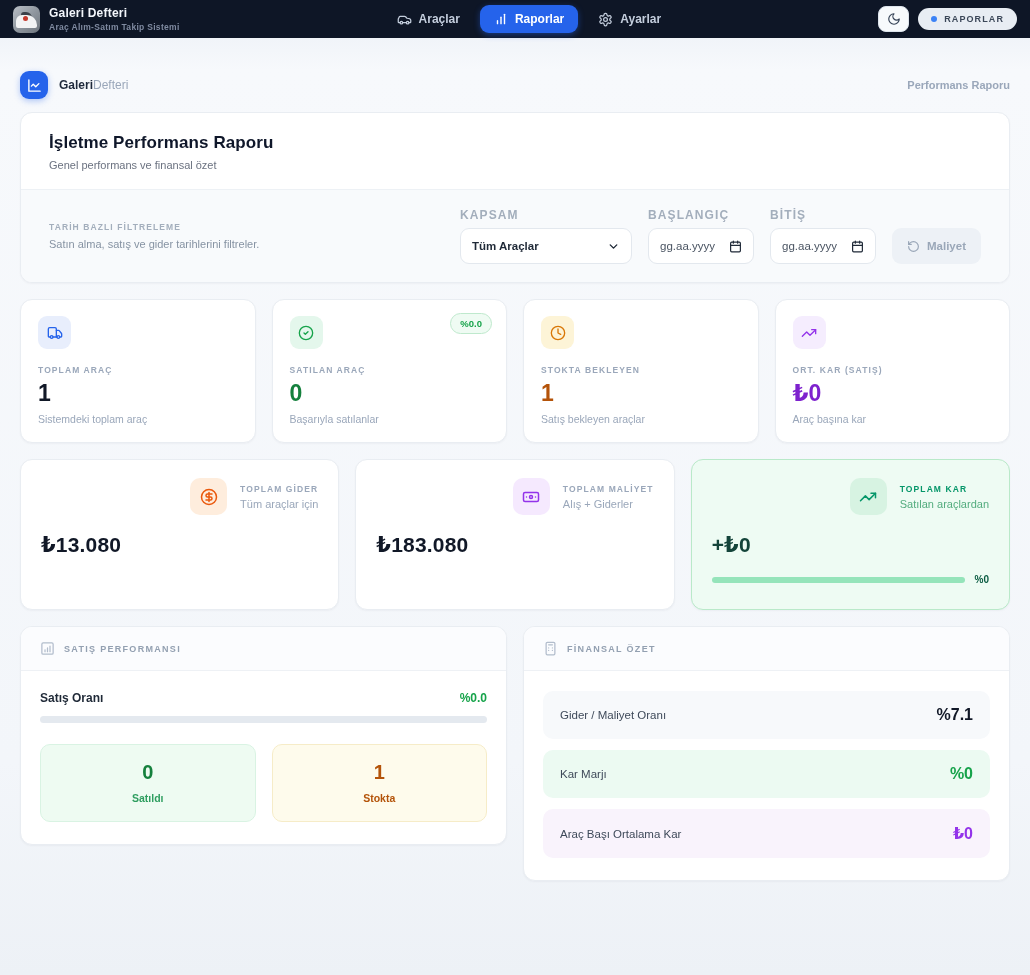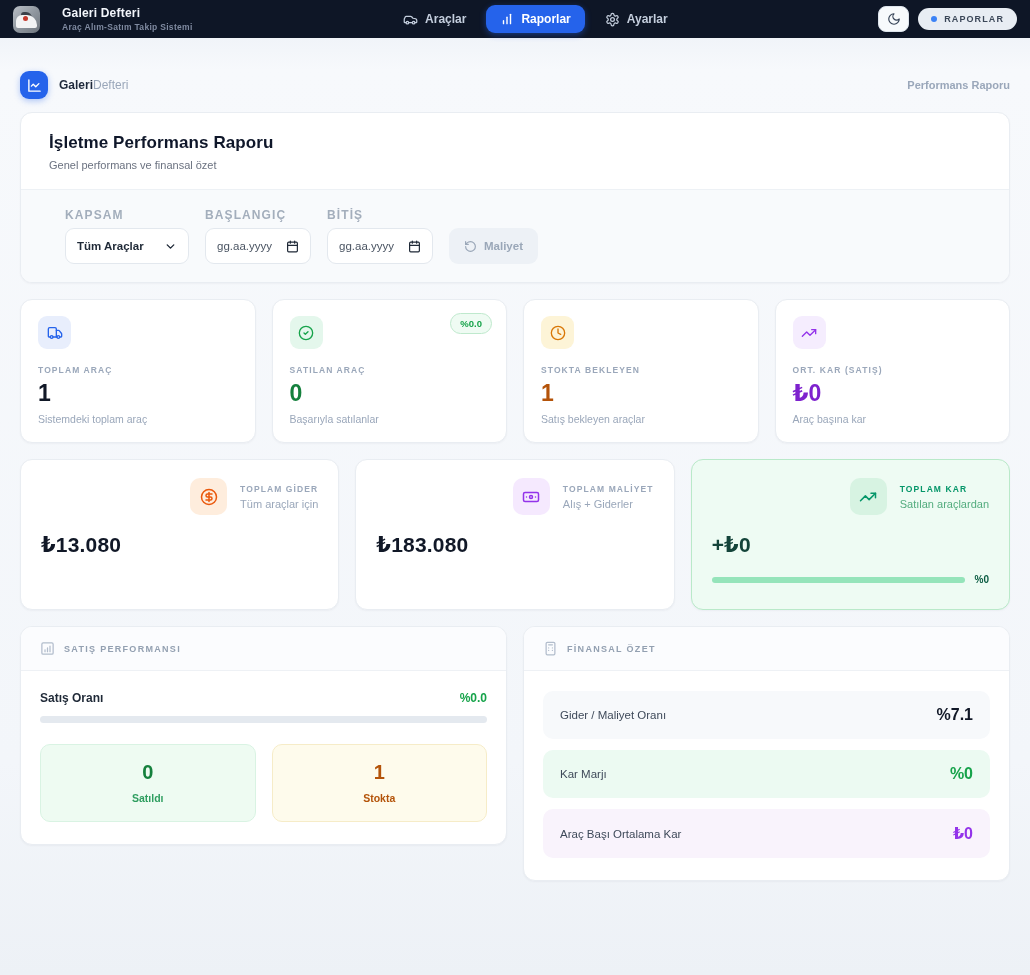--- a/index.html
+++ b/index.html
@@ -6,21 +6,21 @@
   html,body { width:1030px; height:975px; }
   body {
     font-family:"Liberation Sans","DejaVu Sans",sans-serif;
     background:linear-gradient(180deg,#e9eef5 0px,#f7f9fc 70px,#f3f6fa 760px,#edf1f6 975px);
     color:#111827; overflow:hidden;
   }
   svg { display:block; }
 
   
   .topbar { height:38px; background:#0e1626; display:flex; align-items:center; padding:0 13px; }
-  .tb-left { display:flex; align-items:center; gap:22px; }
+  .tb-left { display:flex; align-items:center; gap:9px; }
   .logo { width:27px; height:27px; border-radius:7px; overflow:hidden; position:relative;
           background:linear-gradient(135deg,#b9bfc6 0%,#8d949c 55%,#6f767e 100%); flex:0 0 auto; }
   .logo .car-shape { position:absolute; left:3px; top:9px; width:21px; height:13px; background:#f2f3f4;
           border-radius:6px 10px 2px 2px; }
   .logo .car-glass { position:absolute; left:8px; top:6px; width:11px; height:6px; background:#3a4049; border-radius:3px 6px 0 0; }
   .logo .car-light { position:absolute; left:10px; top:10px; width:5px; height:5px; background:#c43a2e; border-radius:50%; }
   .tb-titles .t1 { color:#f3f6fb; font-size:12px; font-weight:700; letter-spacing:.2px; }
   .tb-titles .t2 { color:#7f8aa0; font-size:8.5px; font-weight:600; margin-top:2px; letter-spacing:.3px; }
   .tb-nav { flex:1; display:flex; justify-content:center; align-items:center; gap:10px; }
   .nav-item { display:flex; align-items:center; gap:7px; color:#c4cedd; font-size:12px; font-weight:600;
@@ -53,21 +53,21 @@
   .report-title { font-size:17px; font-weight:800; color:#0f172a; letter-spacing:.1px; }
   .report-sub { font-size:11px; color:#6b7280; margin-top:6px; }
   .filter-bar { border-top:1px solid #edf1f5; background:#f8fafc; padding:18px 28px; display:flex; align-items:center; }
   .filter-info { flex:1; }
   .filter-info .fl { font-size:8.5px; font-weight:800; letter-spacing:1.1px; color:#a3aebc; }
   .filter-info .fd { font-size:11px; color:#8693a3; margin-top:6px; }
   .fgroup { margin-left:16px; }
   .fgroup .glabel { font-size:12px; font-weight:800; letter-spacing:1.1px; color:#a3aebc; margin-bottom:6px; }
   .ctrl { height:36px; background:#ffffff; border:1px solid #e3e8ee; border-radius:9px; display:flex;
           align-items:center; padding:0 11px; font-size:11.5px; color:#1f2937; cursor:pointer; }
-  .ctrl-select { width:124px; justify-content:space-between; font-weight:600; }
+  .ctrl-select { width:172px; justify-content:space-between; font-weight:600; }
   .ctrl-date { width:106px; justify-content:space-between; color:#4b5563; }
   .btn-clear { height:36px; border:none; background:#edf1f6; border-radius:9px; padding:0 15px; display:flex;
                align-items:center; gap:7px; font-size:11.5px; font-weight:700; color:#9aa7b8; cursor:pointer;
                font-family:inherit; }
 
   
   .stats-grid { display:grid; grid-template-columns:repeat(4,1fr); gap:16px; margin-top:16px; }
   .stat-card { position:relative; background:#ffffff; border:1px solid #e9edf2; border-radius:12px;
                padding:16px 17px 17px; box-shadow:0 1px 2px rgba(15,23,42,.04); }
   .ic-box { width:33px; height:33px; border-radius:9px; display:flex; align-items:center; justify-content:center; }
@@ -210,20 +210,24 @@
     </div>
     <div class="brand-page">Performans Raporu</div>
   </div>
 
   <div class="report-card">
     <div class="report-head">
       <div class="report-title">İşletme Performans Raporu</div>
       <div class="report-sub">Genel performans ve finansal özet</div>
     </div>
     <div class="filter-bar">
+      <div class="filter-info">
+        <div class="fl">TARİH BAZLI FİLTRELEME</div>
+        <div class="fd">Satın alma, satış ve gider tarihlerini filtreler.</div>
+      </div>
       <div class="fgroup">
         <div class="glabel">KAPSAM</div>
         <div class="ctrl ctrl-select">
           <span>Tüm Araçlar</span>
           <span>
             <svg width="13" height="13" viewBox="0 0 24 24" fill="none" stroke="#1f2937" stroke-width="2.6" stroke-linecap="round" stroke-linejoin="round">
                 <path d="m6 9 6 6 6-6"></path>
               </svg>
           </span>
         </div>

